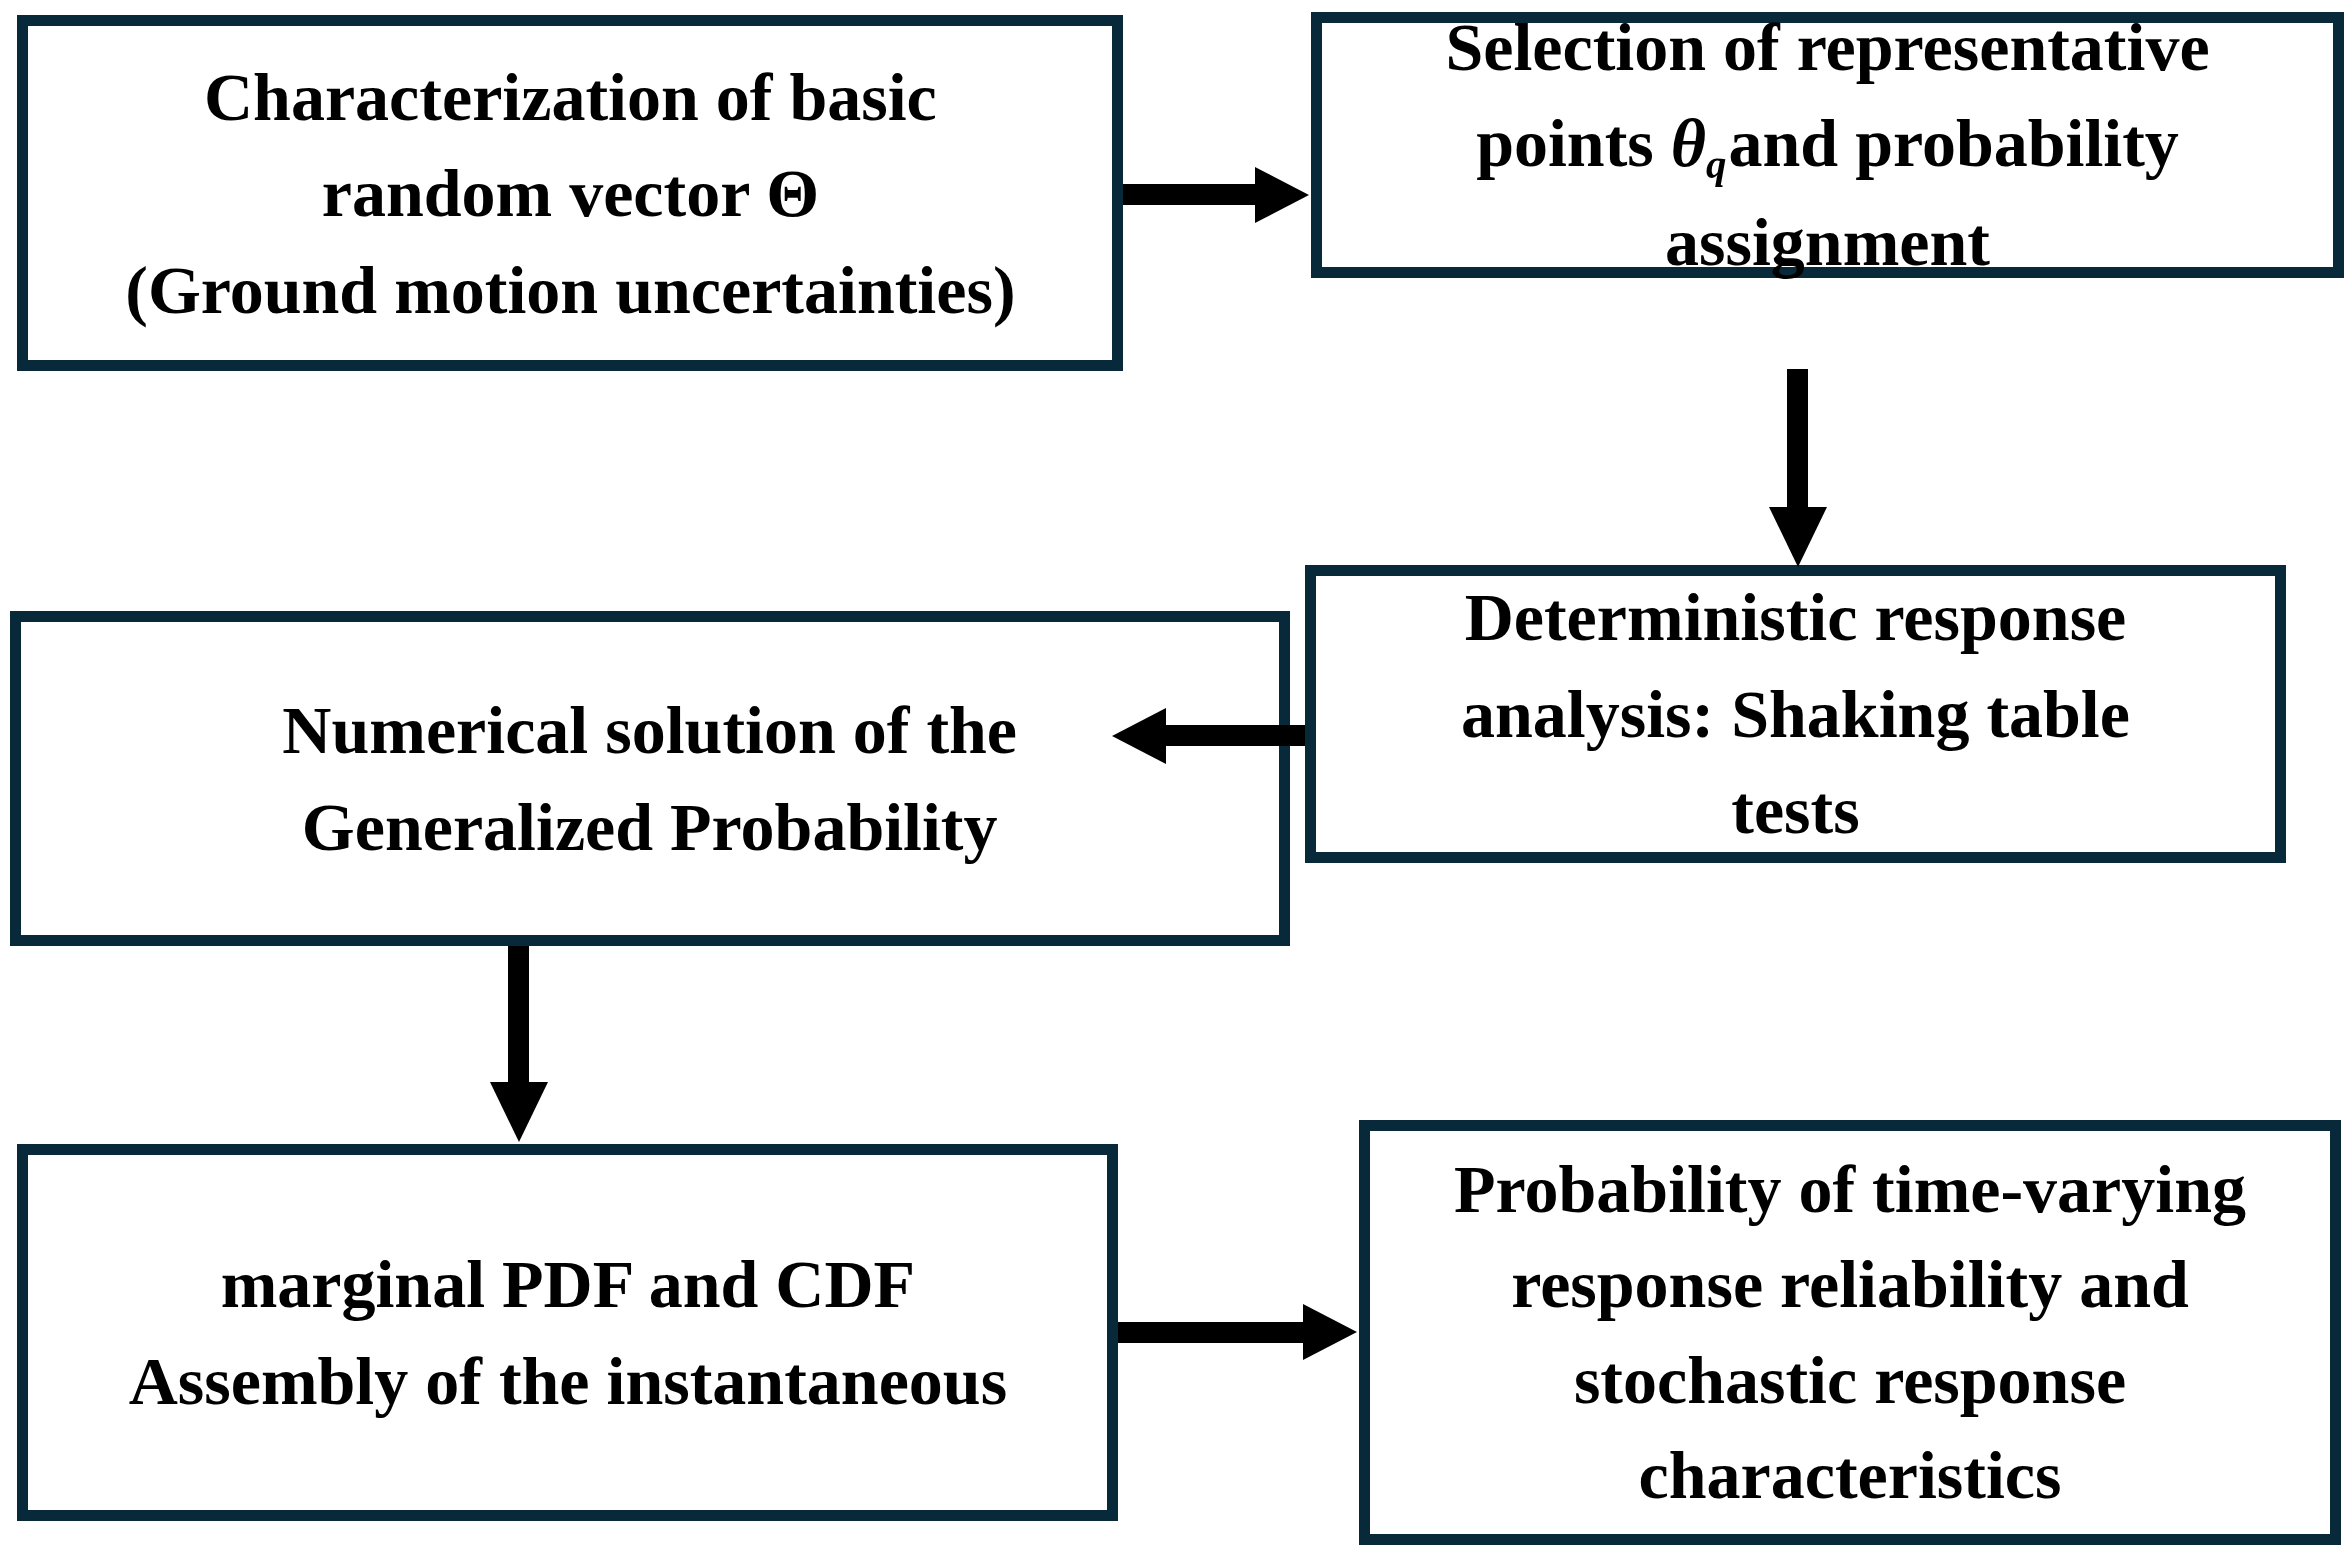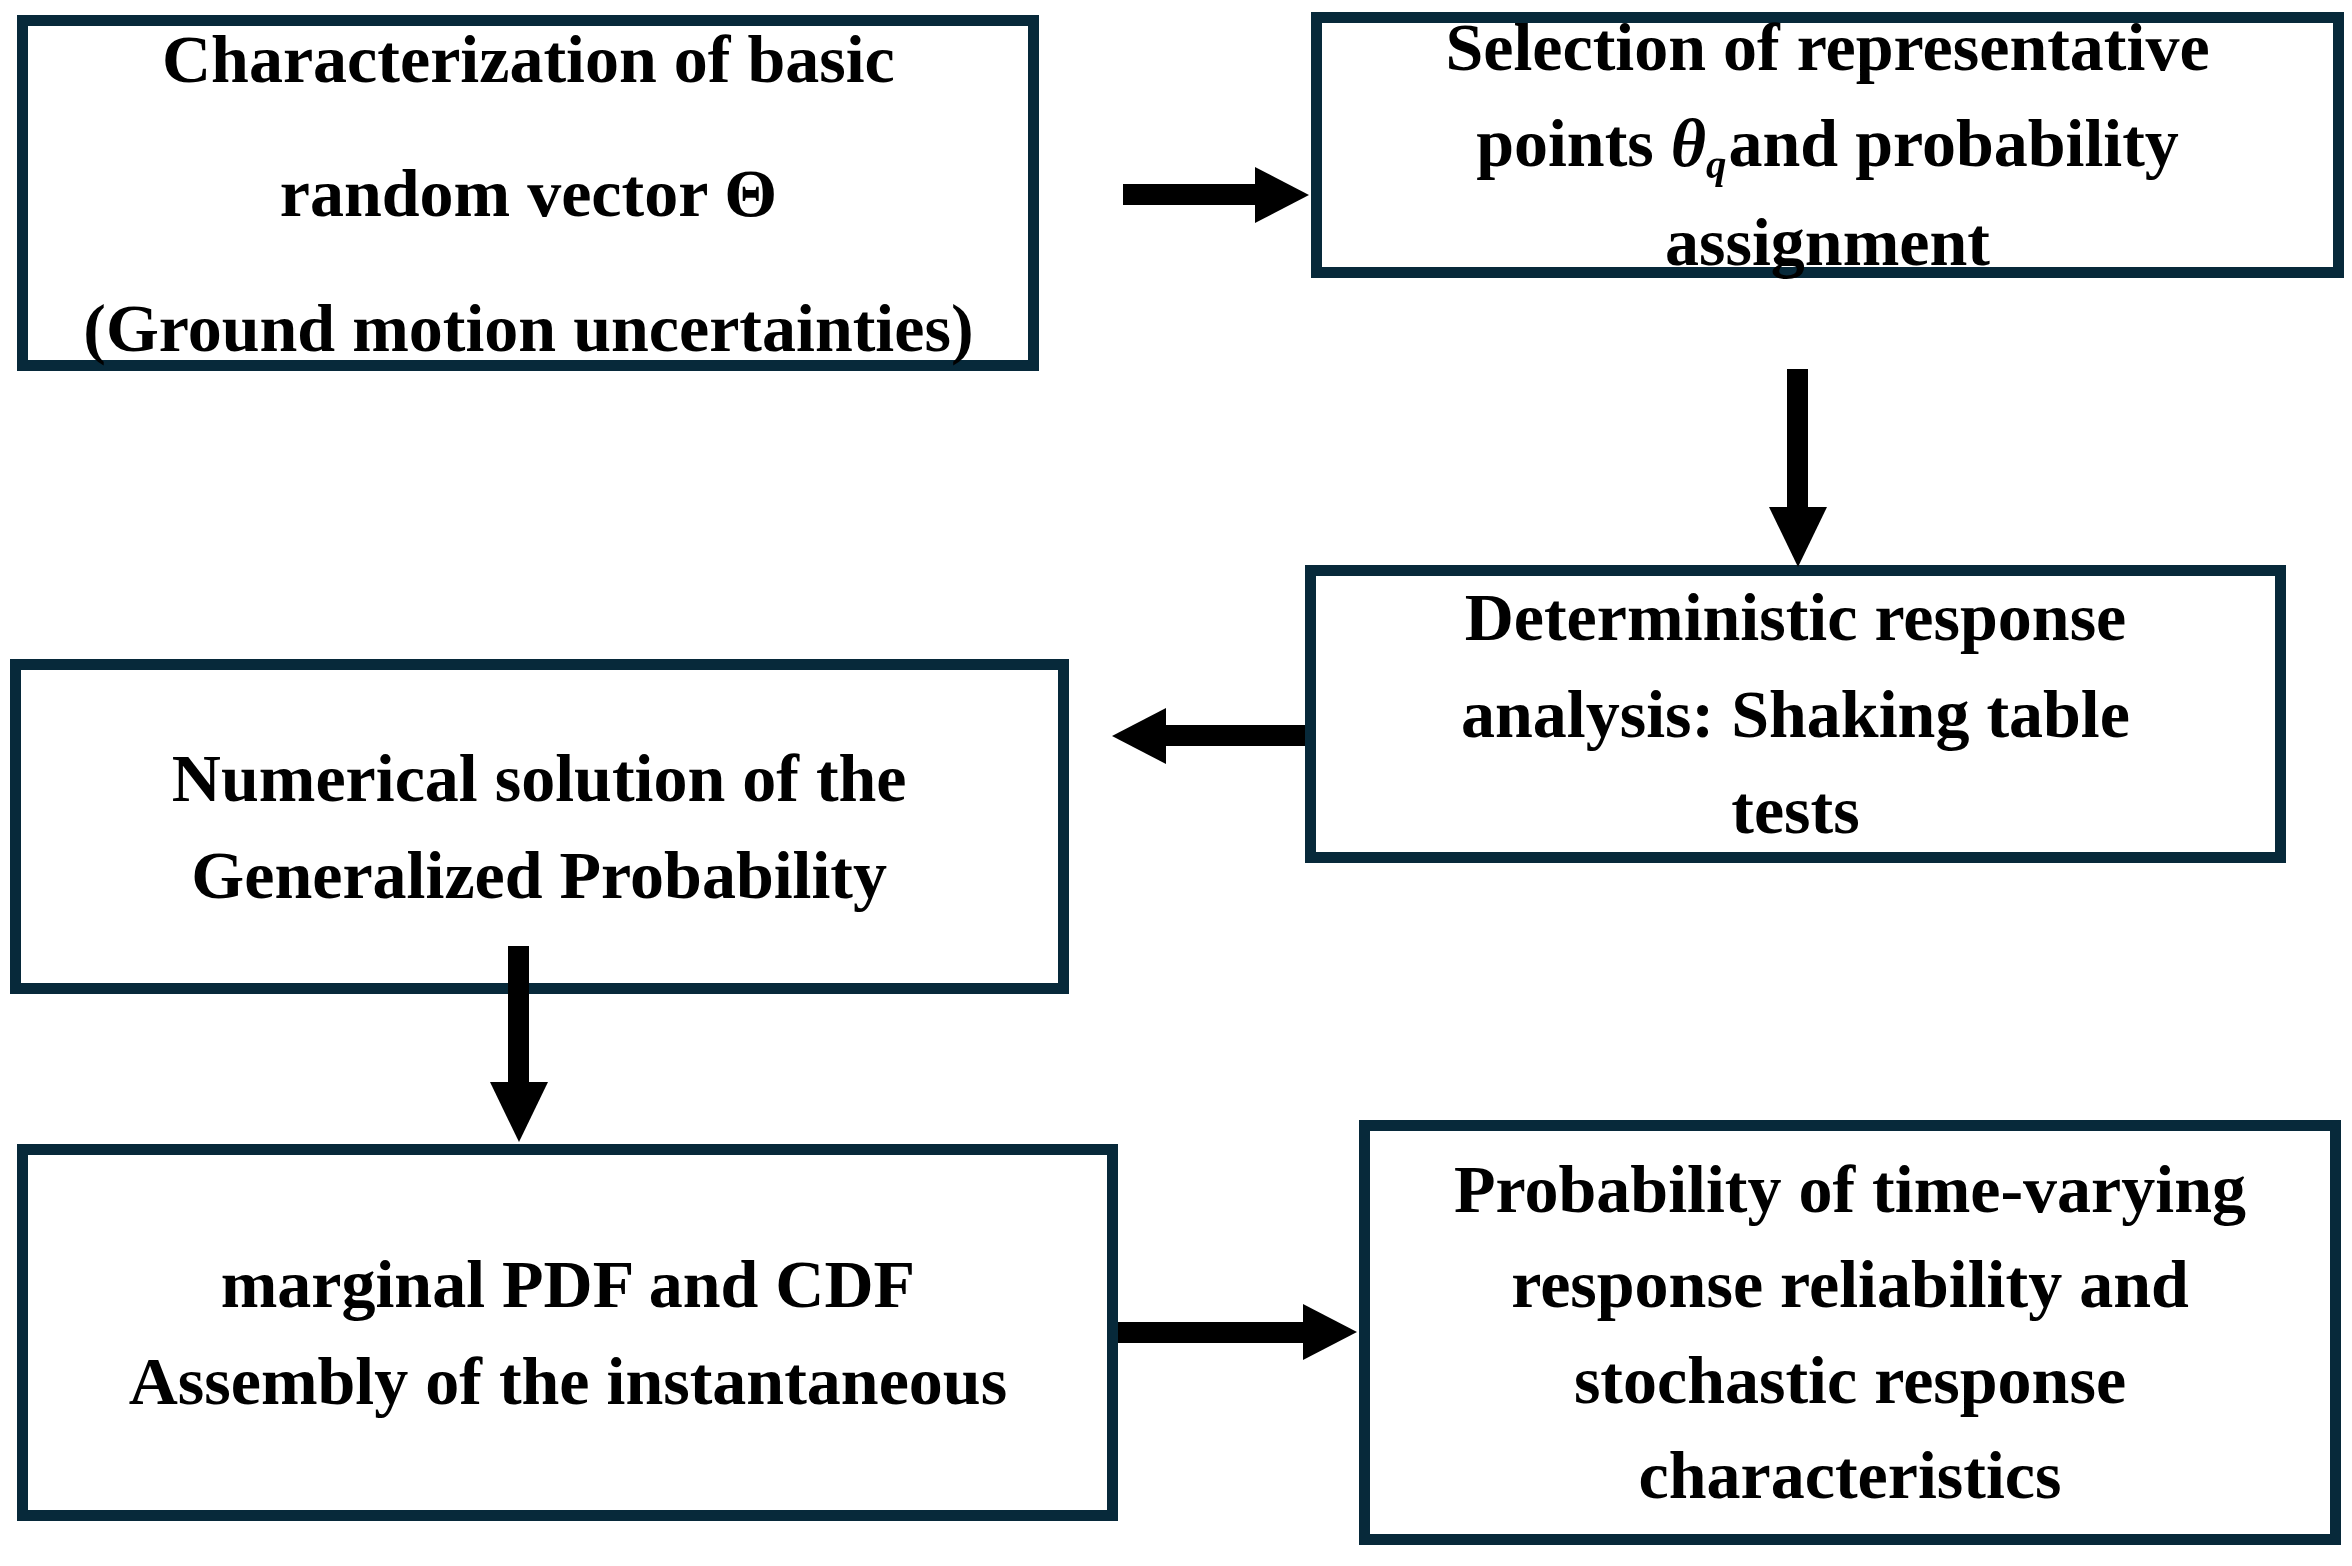--- a/index.html
+++ b/index.html
@@ -24,24 +24,24 @@
     align-items:center;
     text-align:center;
     color:var(--text-color);
     font-weight:bold;
     font-size:68px;
     line-height:1.42;
     padding:0 9.7px;
   }
   .flow-box .line{white-space:nowrap;}
 
-  #box1{left:17.4px;  top:15.4px;   width:1022px; height:356px;gap:38px;}
+  #box1{left:17.4px;  top:15.4px;   width:1106px; height:356px;}
   #box2{left:1311px;top:11.6px;   width:1033px; height:266px;}
   #box3{left:1305px;top:565px;  width:981px; height:298px;align-items:center;}
-  #box4{left:9.7px;  top:611px;  width:1059px; height:335px;margin-top:48px;}
+  #box4{left:9.7px;  top:611px;  width:1280px; height:335px;}
   #box5{left:17.4px;  top:1144px; width:1101px; height:377px;}
   #box6{left:1359px;top:1120px; width:982px; height:425px; line-height:1.40;}
 
   .theta{font-style:italic;}
   .theta-sub{font-style:italic;font-size:0.60em;vertical-align:-0.28em;margin-right:0.05em;}
 
   .arrow-part{position:absolute;}
   .shaft{background:var(--arrow-color);}
   .head{width:0;height:0;}
   .head-right{border-top:28px solid transparent;border-bottom:28px solid transparent;border-left:54px solid var(--arrow-color);}

